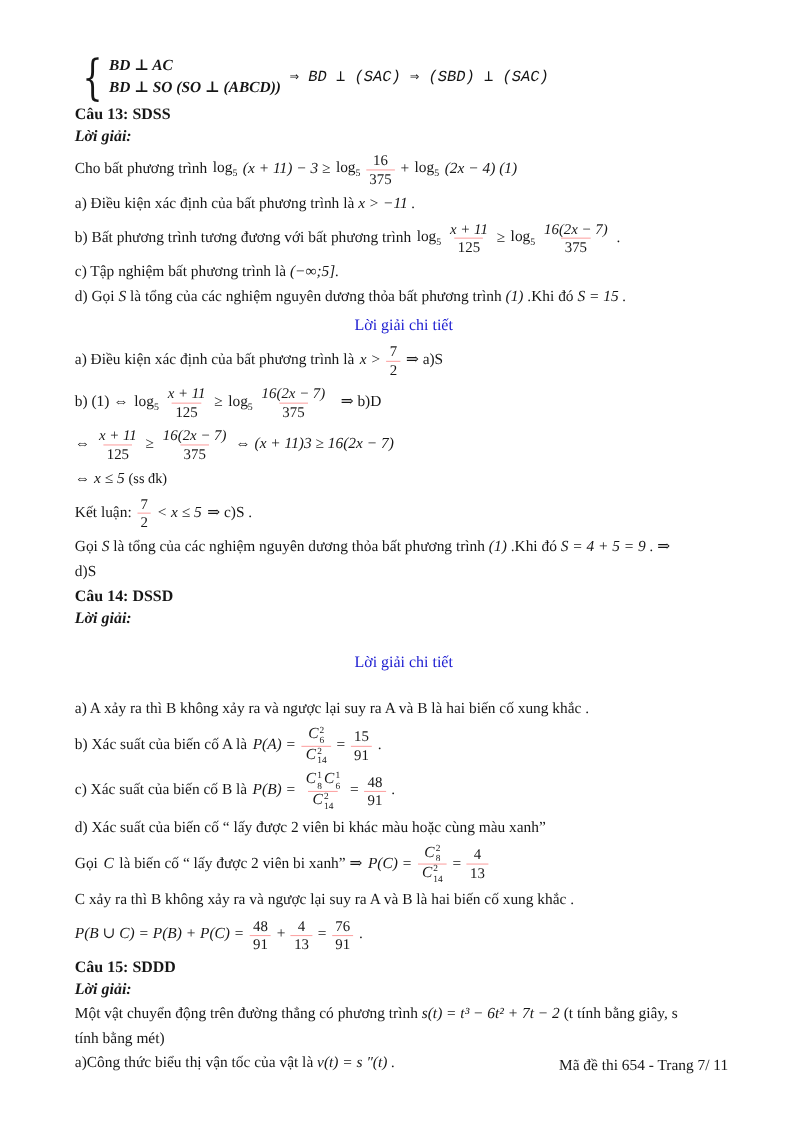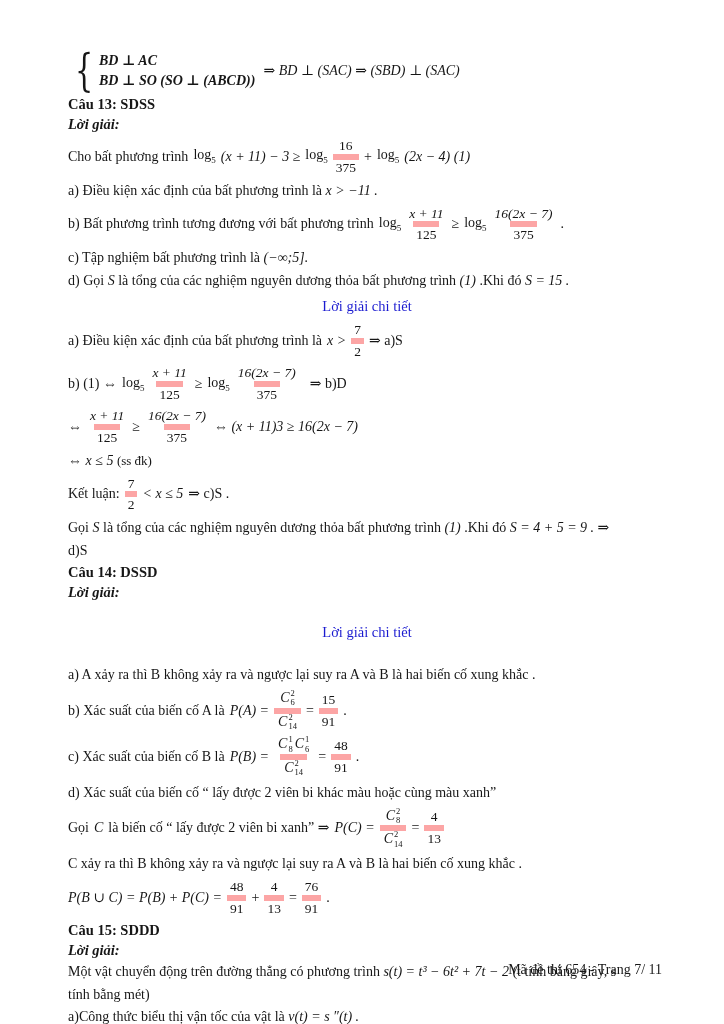--- a/index.html
+++ b/index.html
@@ -14,29 +14,29 @@
   .t{font-style:normal;}
   .mi{font-style:italic;}
   .heading{font-weight:bold;font-size:14.5px;margin:3px 0;}
   .sol{font-weight:bold;font-size:14.5px;margin:2px 0;font-style:italic;}
   .detail{color:#1a1ad0;font-weight:normal;text-align:center;margin:7px 0;font-size:14.5px;}
   .gap{height:14px;}
   .logg{white-space:nowrap;}
   .logg sub{font-size:9px;}
   .frac{display:inline-flex;flex-direction:column;align-items:center;line-height:1.18;font-size:13.5px;vertical-align:middle;}
   .frac .num{padding:0 3px;display:flex;align-items:flex-end;justify-content:center;}
-  .frac .den{border-top:6px solid #fca5a5;padding:0 3px;display:flex;align-items:flex-start;justify-content:center;}
+  .frac .den{border-top:1px solid #fca5a5;padding:0 3px;display:flex;align-items:flex-start;justify-content:center;}
   .csym{display:inline-flex;align-items:flex-start;margin:0 1px;}
   .cb{font-style:italic;font-size:14px;line-height:1.1;}
   .css{display:inline-flex;flex-direction:column;font-size:8.5px;line-height:1.1;margin-left:1px;margin-top:-1px;font-style:normal;}
   .sys{display:flex;align-items:center;margin:0 0 4px 2px;}
   .brace{display:inline-block;font-size:44px;line-height:0.95;font-family:"DejaVu Serif",serif;transform:scaleX(0.65);margin-right:1px;font-weight:400;}
   .sysrows{display:flex;flex-direction:column;gap:3px;}
   .sysrows .row{font-style:italic;font-weight:bold;}
-  .sysconc{font-style:italic;margin-left:8px;}
+  .sysconc{font-style:italic;margin-left:8px;font-family:Liberation Mono, monospace;}
   .note{font-size:13px;}
   .footer{position:absolute;right:62px;top:962px;font-size:14px;color:#161616;}
 </style>
 </head>
 <body>
 
 <div class="page">
   <div class="content">
 
     <div class="sys">

